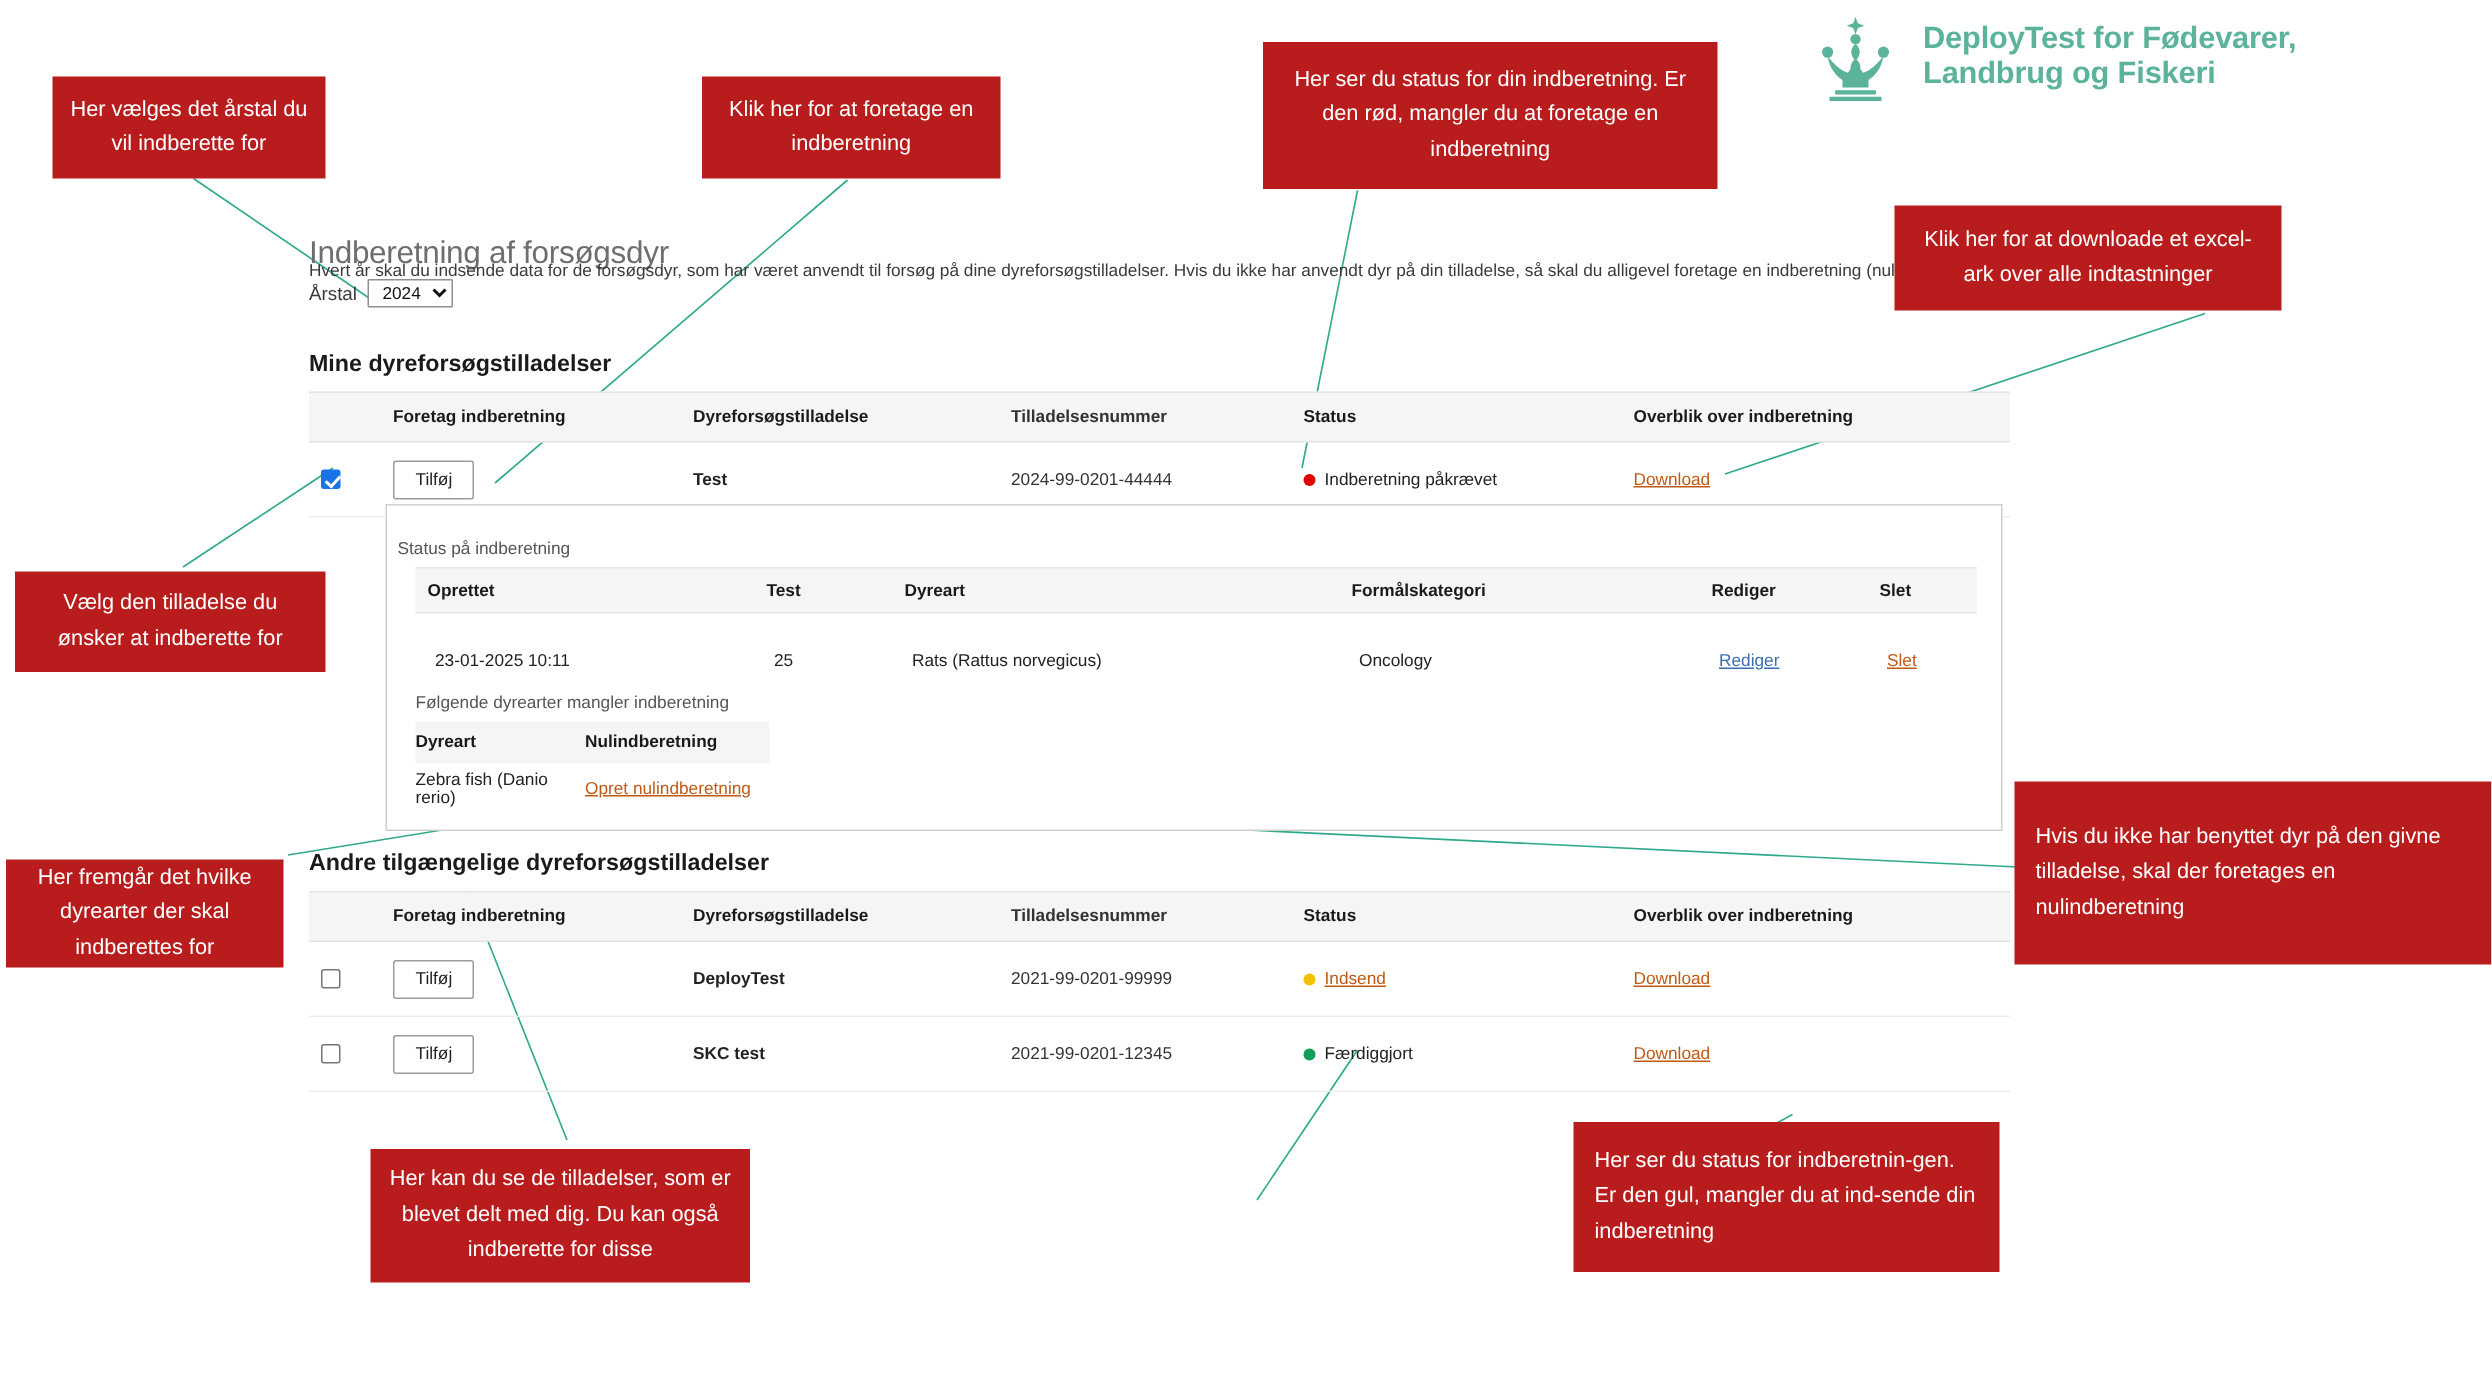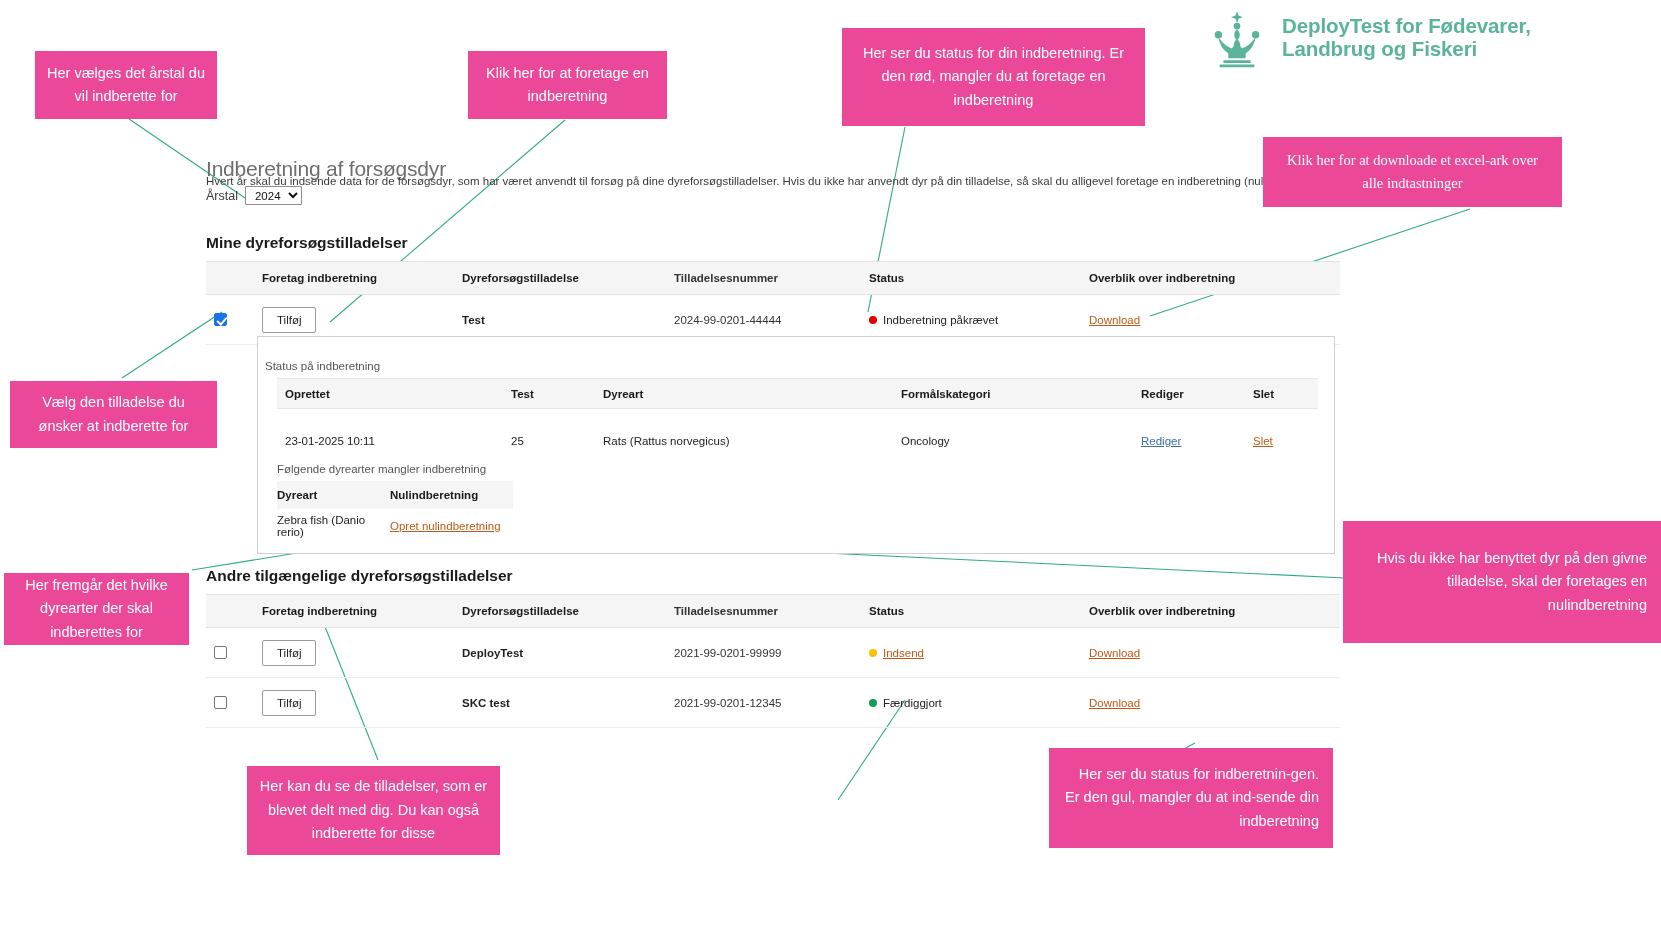--- a/index.html
+++ b/index.html
@@ -115,21 +115,21 @@
     font-size: 11.5px; color: #555;
   }
   .dtable { position: absolute; left: 19px; width: 1041px; }
   .dtable .thead {
     display: flex; align-items: center; background: #f5f5f5;
     height: 31px; border-top: 1px solid #e6e6e6; border-bottom: 1px solid #e6e6e6;
     font-size: 11.5px; font-weight: bold; color: #1a1a1a;
   }
   .dtable .trow {
     display: flex; align-items: center; height: 36px;
-    font-size: 11.5px; color: #222;
+    font-size: 11.5px; color: #222; justify-content: flex-end;
   }
   .d-created { width: 234px; }
   .d-count { width: 92px; }
   .d-species { width: 298px; }
   .d-purpose { width: 240px; }
   .d-edit { width: 112px; }
   .d-del { width: 60px; }
 
   .miss-cap {
     position: absolute; left: 19px; top: 126px;
@@ -139,26 +139,26 @@
   .mtable .thead {
     display: flex; align-items: center; background: #f5f5f5; height: 28px;
     font-size: 11.5px; font-weight: bold; color: #1a1a1a;
   }
   .mtable .trow { display: flex; align-items: center; height: 34px; font-size: 11.5px; color: #222; }
   .m-species { width: 113px; }
   .m-null { width: 123px; }
 
   
   .callout {
-    position: absolute; background: #ec4899; color: #ffffff;
+    position: absolute; background: #b91c1c; color: #ffffff;
     display: flex; align-items: center; justify-content: center;
     text-align: center; padding: 10px 12px;
     font-size: 14.5px; line-height: 1.62;
   }
-  .callout.left-al { text-align: right; justify-content: flex-start; }
+  .callout.left-al { text-align: left; justify-content: flex-start; }
 
   svg.leader { position: absolute; left: 0; top: 0; width: 1661px; height: 929px;
                pointer-events: none; }
 </style>
 </head>
 <body>
 
 <div class="stage">
 
   <svg class="leader" viewBox="0 0 1661 929">
@@ -330,21 +330,21 @@
       </div>
     </div>
   </div>
 
   <div class="callout" style="left:35px;  top:51px;  width:182px; height:68px;">Her vælges det årstal du vil indberette for</div>
 
   <div class="callout" style="left:468px; top:51px;  width:199px; height:68px;">Klik her for at foretage en indberetning</div>
 
   <div class="callout" style="left:842px; top:28px;  width:303px; height:98px;">Her ser du status for din indberetning. Er den rød, mangler du at foretage en indberetning</div>
 
-  <div class="callout" style="left:1263px; top:137px; width:299px; height:70px;font-family:Liberation Serif, serif;">Klik her for at downloade et excel-ark over alle indtastninger</div>
+  <div class="callout" style="left:1263px; top:137px; width:258px; height:70px;">Klik her for at downloade et excel-ark over alle indtastninger</div>
 
   <div class="callout" style="left:10px;  top:381px; width:207px; height:67px;">Vælg den tilladelse du ønsker at indberette for</div>
 
   <div class="callout" style="left:4px;   top:573px; width:185px; height:72px;">Her fremgår det hvilke dyrearter der skal indberettes for</div>
 
   <div class="callout left-al" style="left:1343px; top:521px; width:318px; height:122px; padding:10px 14px;">Hvis du ikke har benyttet dyr på den givne tilladelse, skal der foretages en nulindberetning</div>
 
   <div class="callout" style="left:247px; top:766px; width:253px; height:89px;">Her kan du se de tilladelser, som er blevet delt med dig. Du kan også indberette for disse</div>
 
 

